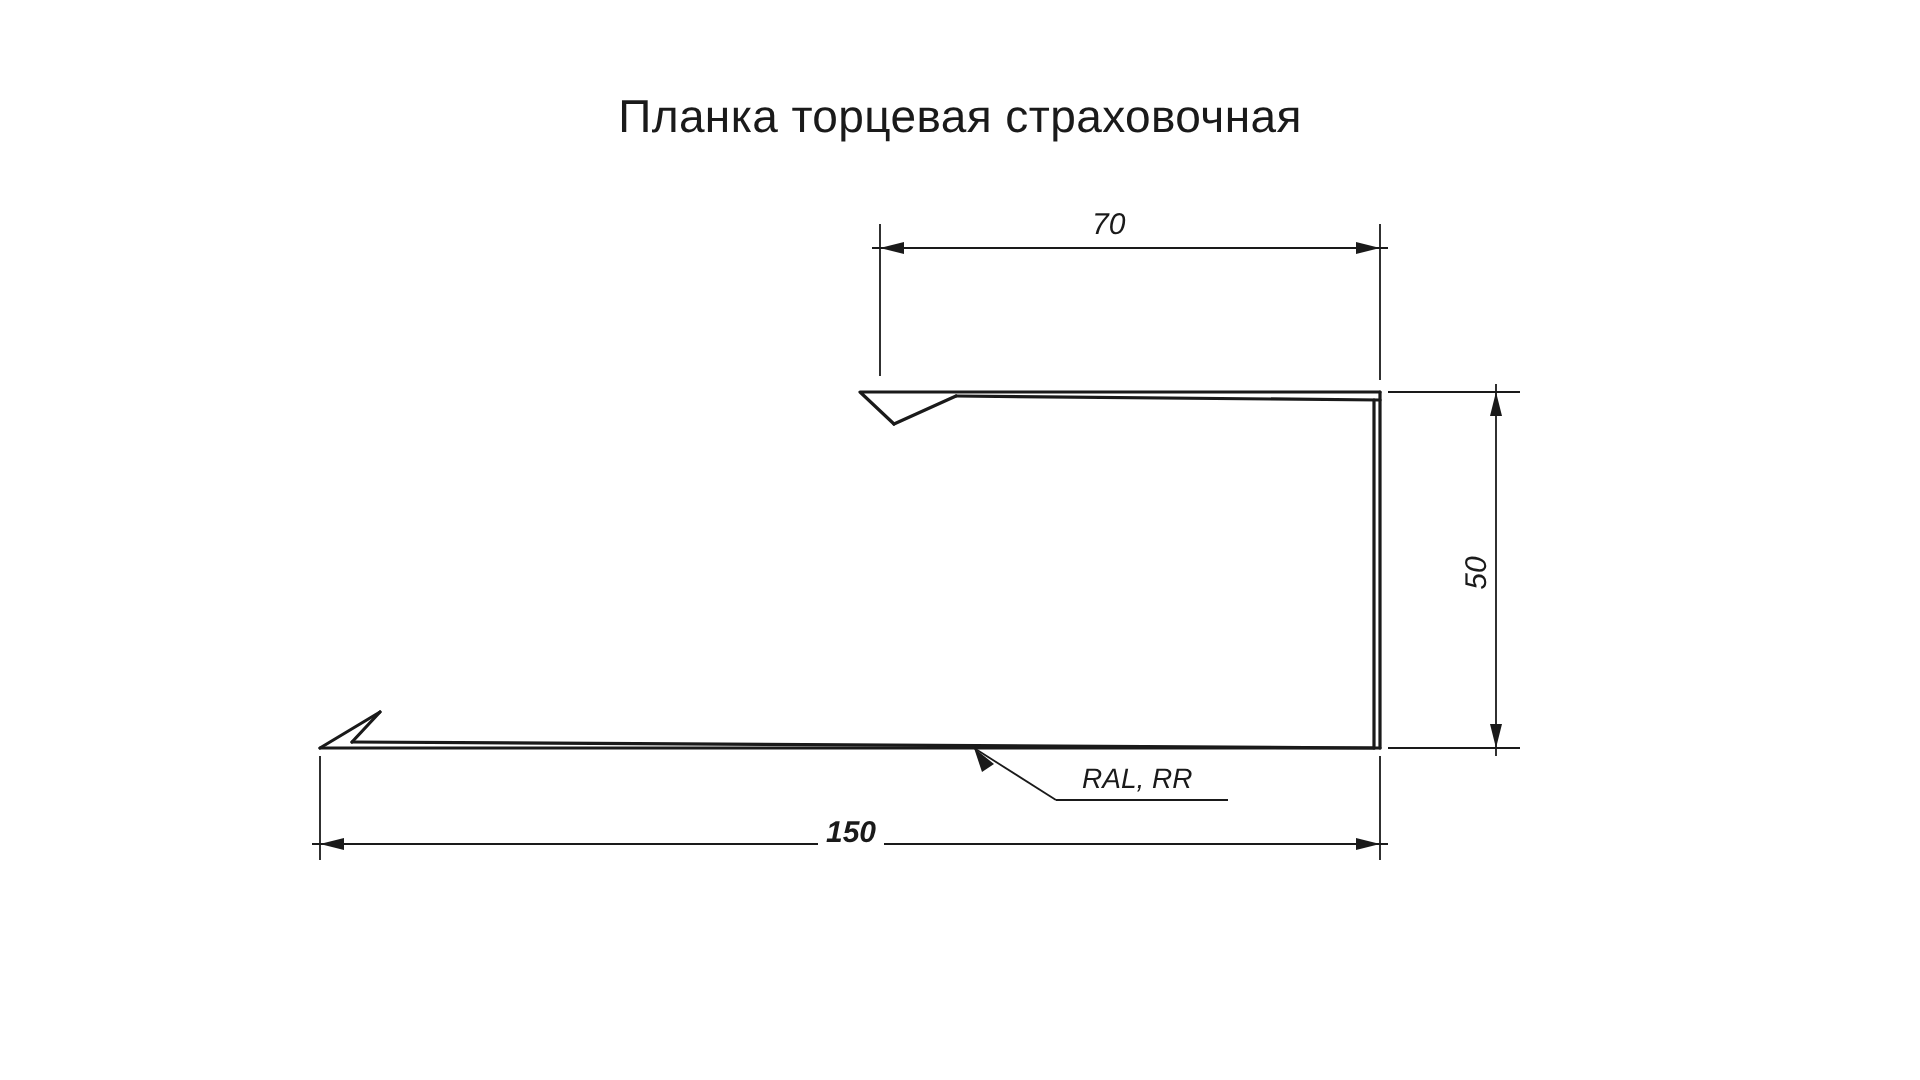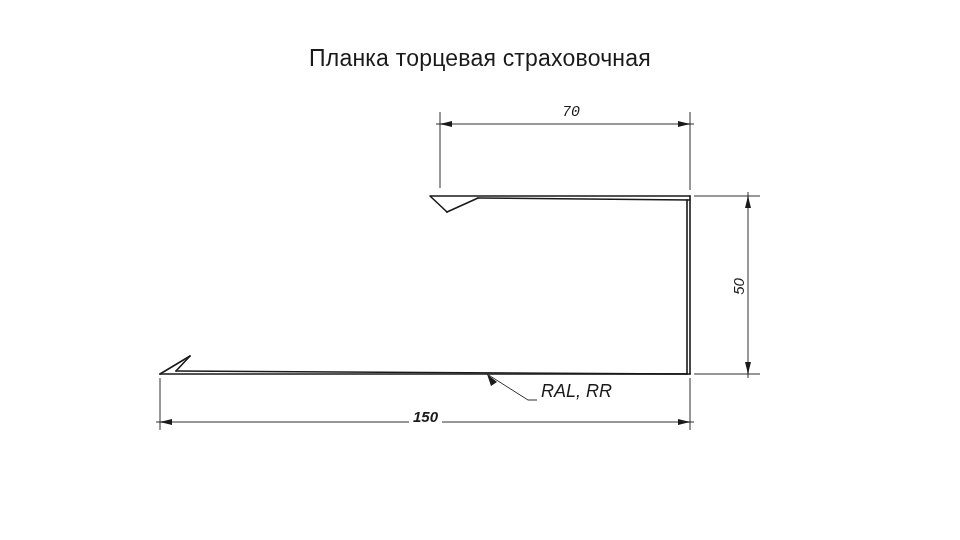--- a/index.html
+++ b/index.html
@@ -40,38 +40,37 @@
     font-size: 15px;
     font-style: italic;
     color: #1a1a1a;
     font-family: "Liberation Sans", sans-serif;
     background: #ffffff;
     padding: 0 4px;
     white-space: nowrap;
   }
   #label-70 {
     top: 104px;
-    left: 558px;
-    font-family: Liberation Mono, monospace;
+    left: 542px;
   }
   #label-150 {
     top: 408px;
     left: 409px;
     font-weight: bold;
   }
   #label-50 {
     top: 278px;
     left: 726px;
     transform: rotate(-90deg);
     transform-origin: center center;
   }
   #label-ral {
     top: 381px;
     left: 537px;
-    font-size: 18px;
+    font-size: 14px;
   }
 </style>
 </head>
 <body>
 
 <div id="stage">
 
   <div id="title">Планка торцевая страховочная</div>
 
   <svg class="drawing" width="960" height="540" viewBox="0 0 960 540">

